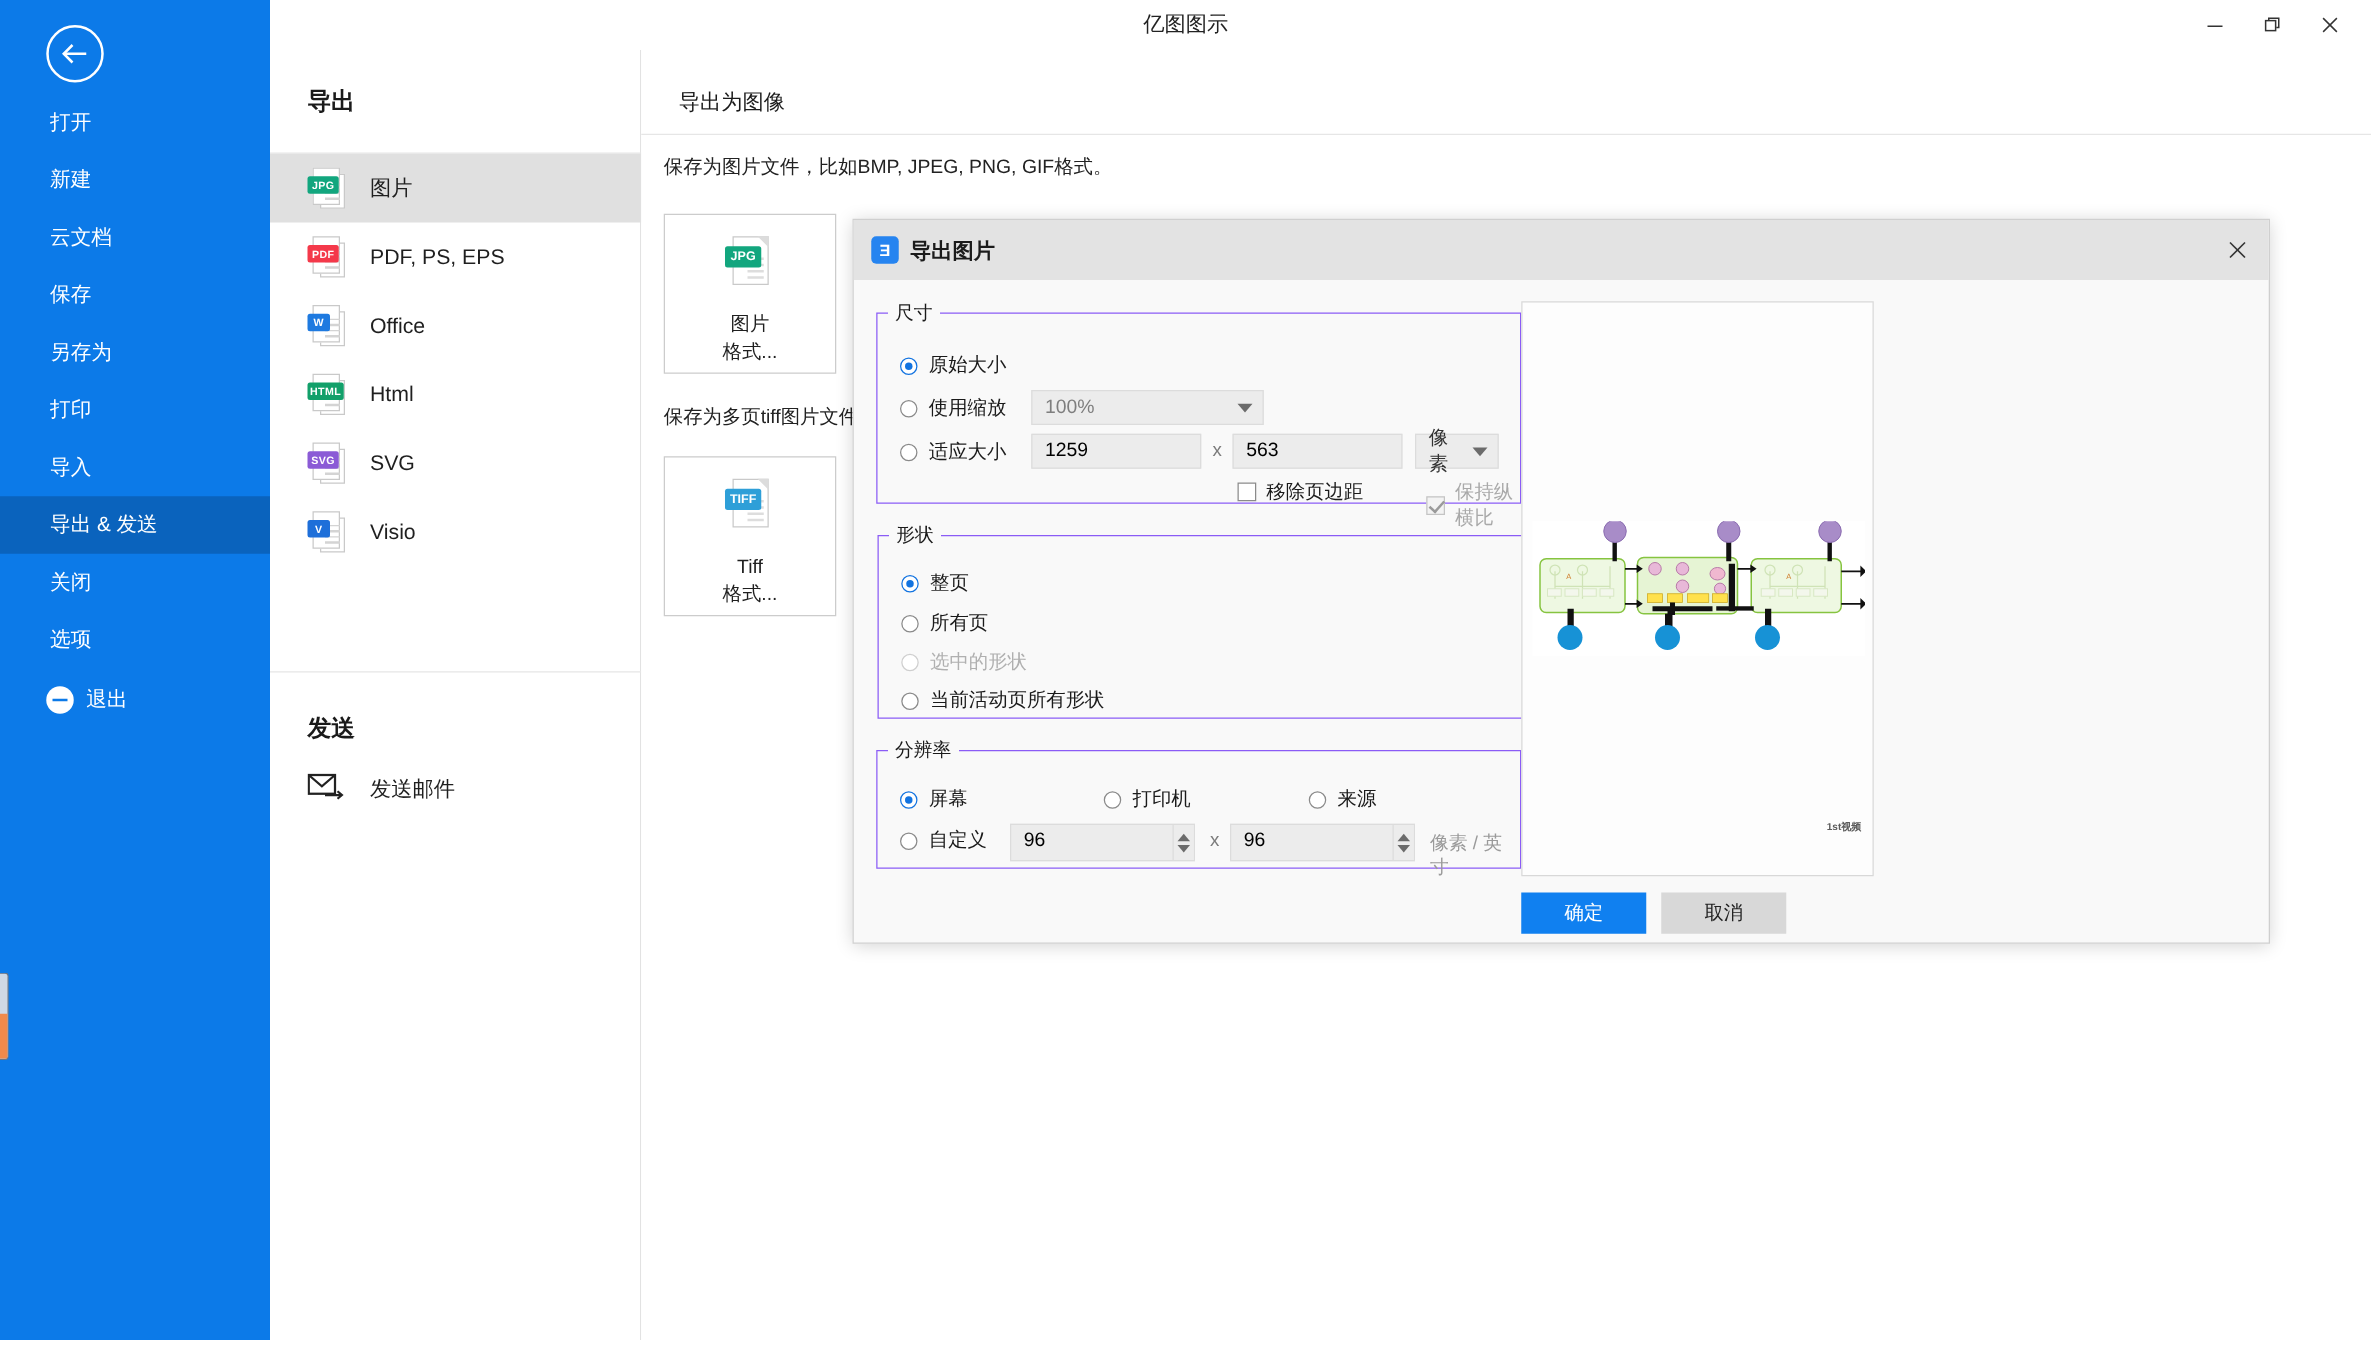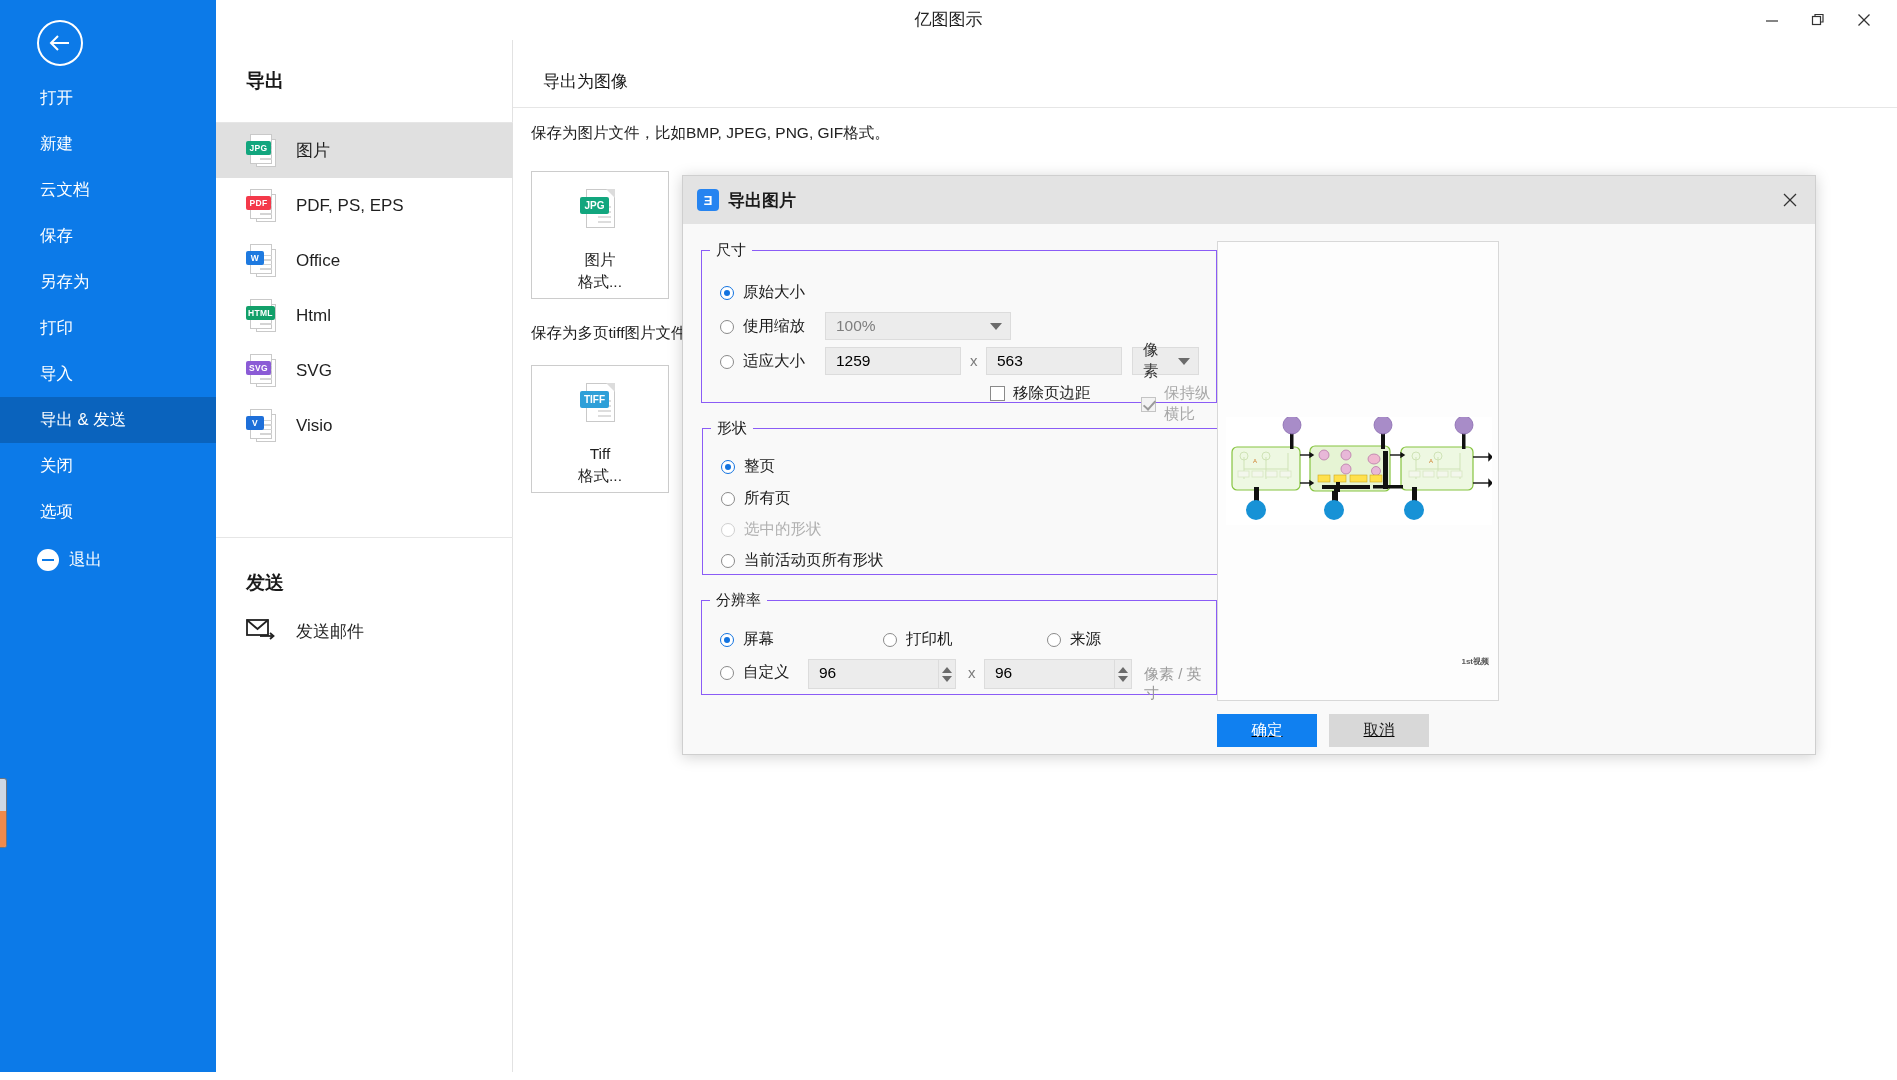--- a/index.html
+++ b/index.html
@@ -211,21 +211,21 @@
   .spinner .dn { width: 0; height: 0; border-left: 5px solid transparent; border-right: 5px solid transparent; border-top: 6px solid #6b6b6b; }
 
   
   .preview {
     position: absolute; left: 534px; top: 17px; width: 282px; height: 460px;
     background: #fdfdfd; border: 1px solid #d8d8d8;
   }
   .preview .inner { position: absolute; left: 8px; top: 175px; width: 266px; height: 108px; background: #fff; }
   .preview .wm { position: absolute; right: 9px; bottom: 33px; font-size: 8px; color: #5b5b5b; font-weight: bold; }
 
-  .dlg-actions { position: absolute; left: 534px; top: 490px; width: 282px; display: flex; gap: 12px; text-decoration: underline; }
+  .dlg-actions { position: absolute; left: 534px; top: 490px; width: 282px; display: flex; gap: 12px; }
   .btn { height: 33px; width: 100px; font-size: 15.5px; display: flex; align-items: center; justify-content: center; cursor: pointer; border: none; }
   .btn-ok { background: #1080f0; color: #fff; }
   .btn-cancel { background: #d8d8d8; color: #222; }
 </style>
 </head>
 <body>
 
 <div id="app">
 
   <div class="titlebar">

